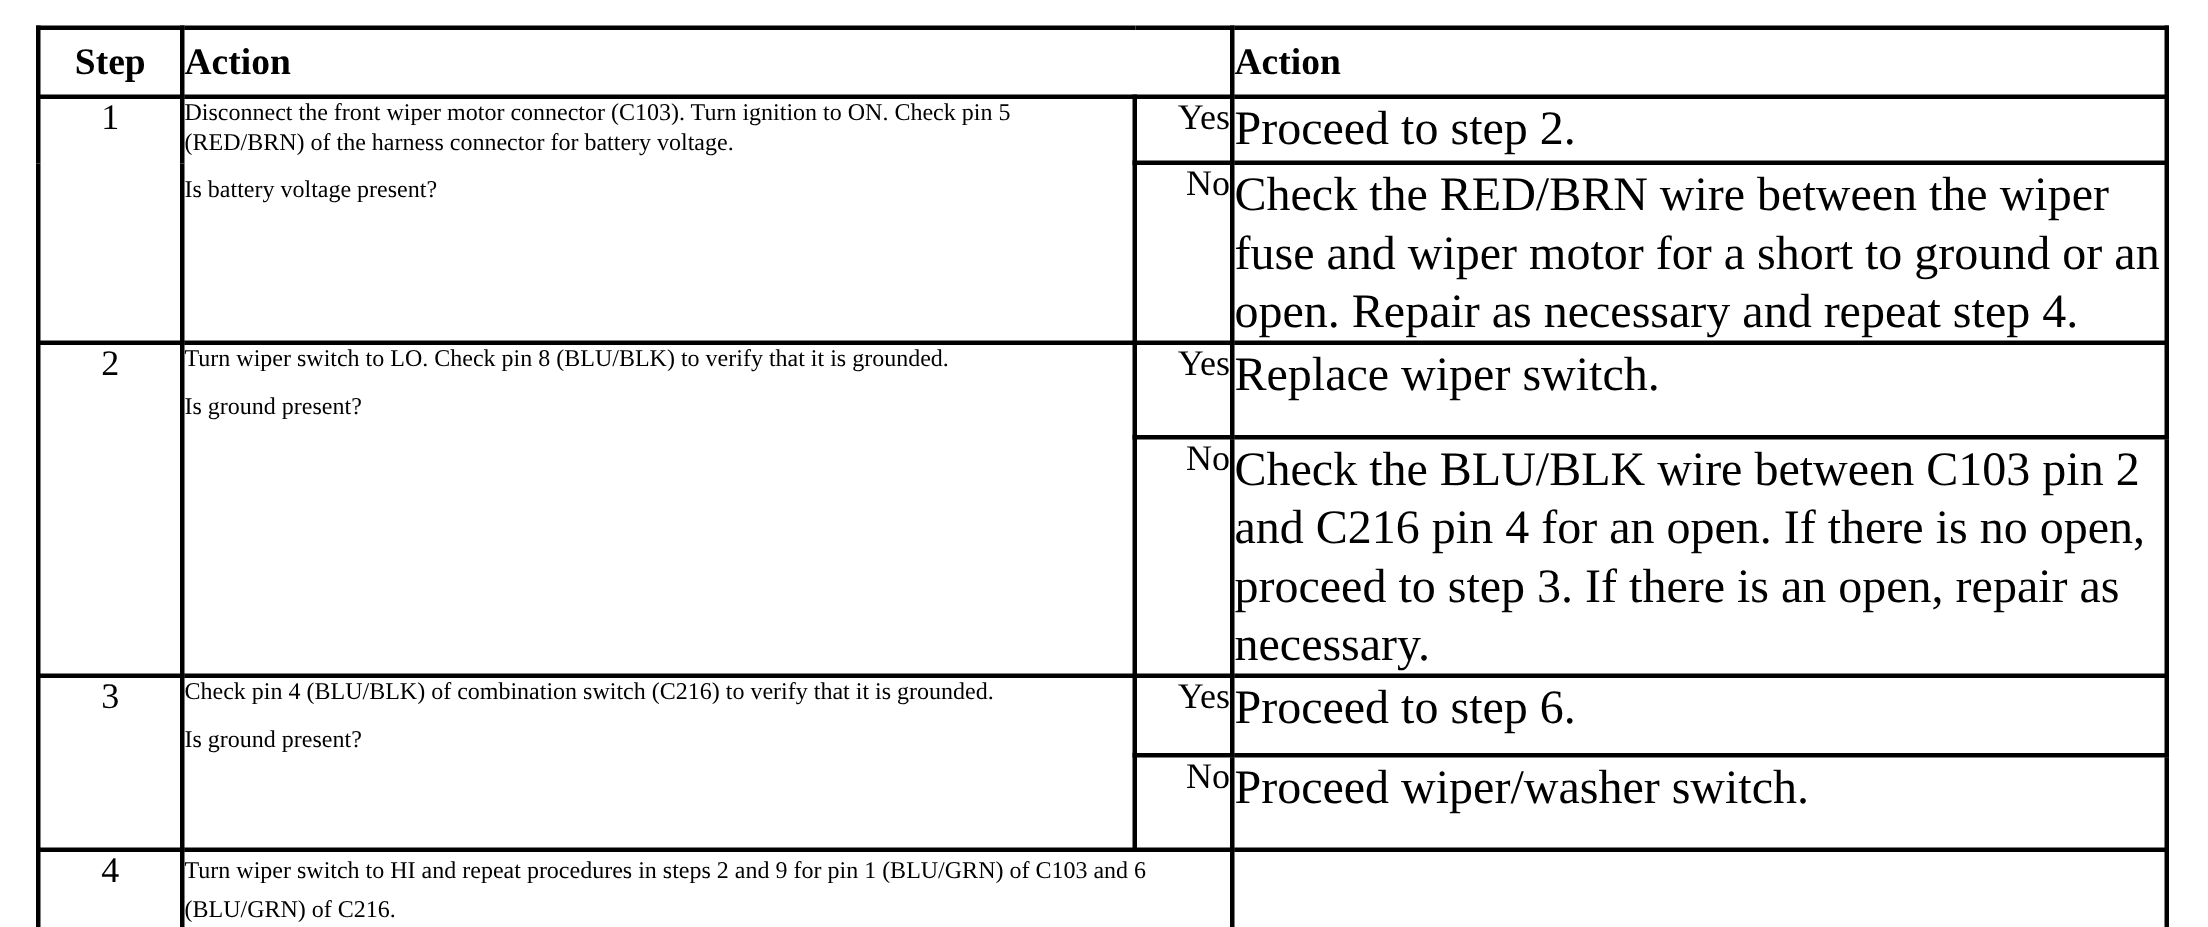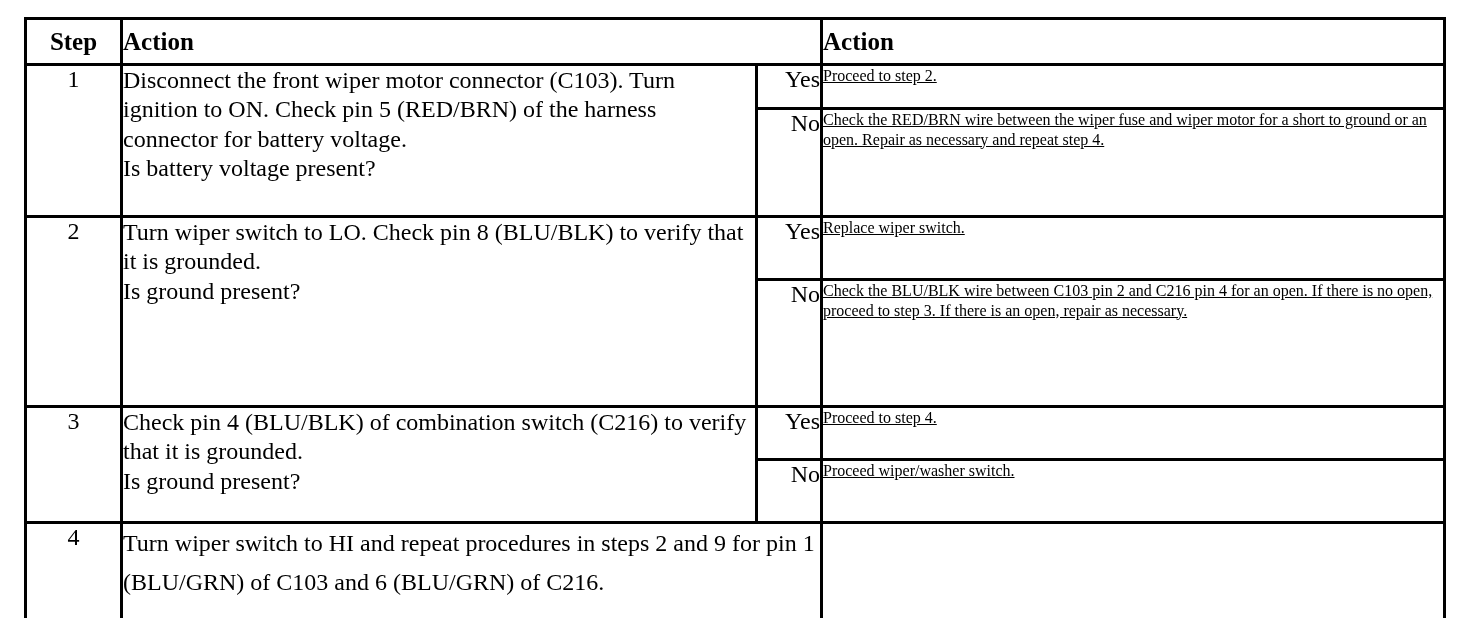--- a/index.html
+++ b/index.html
@@ -63,49 +63,49 @@
 
   
   .step-cell {
     text-align: center;
     font-size: 24px;
     padding-top: 8px;
   }
 
   
   .check-cell {
-    font-size: 24px;
+    font-size: 16px;
     line-height: 1.22;
     padding: 7px 10px 8px 16px;
   }
   .check-cell p {
     margin: 0;
   }
   .check-cell p + p {
+    margin-top: 12px;
   }
 
   
   .check-cell.loose {
     line-height: 1.62;
   }
 
   
   .yn-cell {
     text-align: right;
     font-size: 24px;
     padding-top: 7px;
     vertical-align: top;
   }
 
   
   .action-cell {
-    font-size: 16px;
+    font-size: 32px;
     line-height: 1.22;
     padding: 7px 10px 8px 20px;
-    text-decoration: underline;
   }
   .action-cell p {
     margin: 0;
   }
 
   
   .h-r1 { height: 146px; }
   .h-r2 { height: 184px; }
   .h-r3 { height: 110px; }
   .h-r4 { height: 100px; }
@@ -174,21 +174,21 @@
       </tr>
 
       <tr>
         <td class="step-cell h-r3" rowspan="2">3</td>
         <td class="check-cell" rowspan="2">
           <p>Check pin 4 (BLU/BLK) of combination switch (C216) to verify that it is grounded.</p>
           <p>Is ground present?</p>
         </td>
         <td class="yn-cell sub-a3">Yes</td>
         <td class="action-cell sub-a3">
-          <p>Proceed to step 4.</p>
+          <p>Proceed to step 6.</p>
         </td>
       </tr>
       <tr>
         <td class="yn-cell sub-b3">No</td>
         <td class="action-cell sub-b3">
           <p>Proceed wiper/washer switch.</p>
         </td>
       </tr>
 
       <tr>

